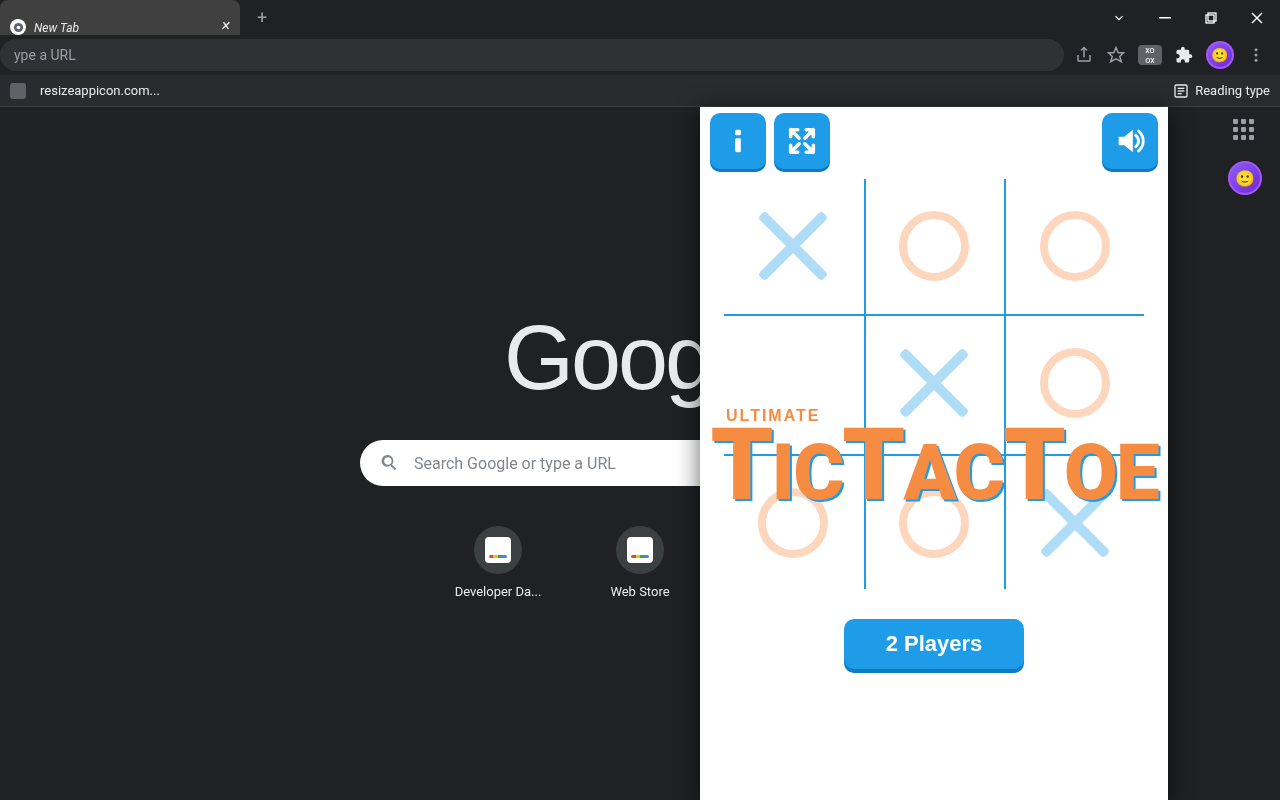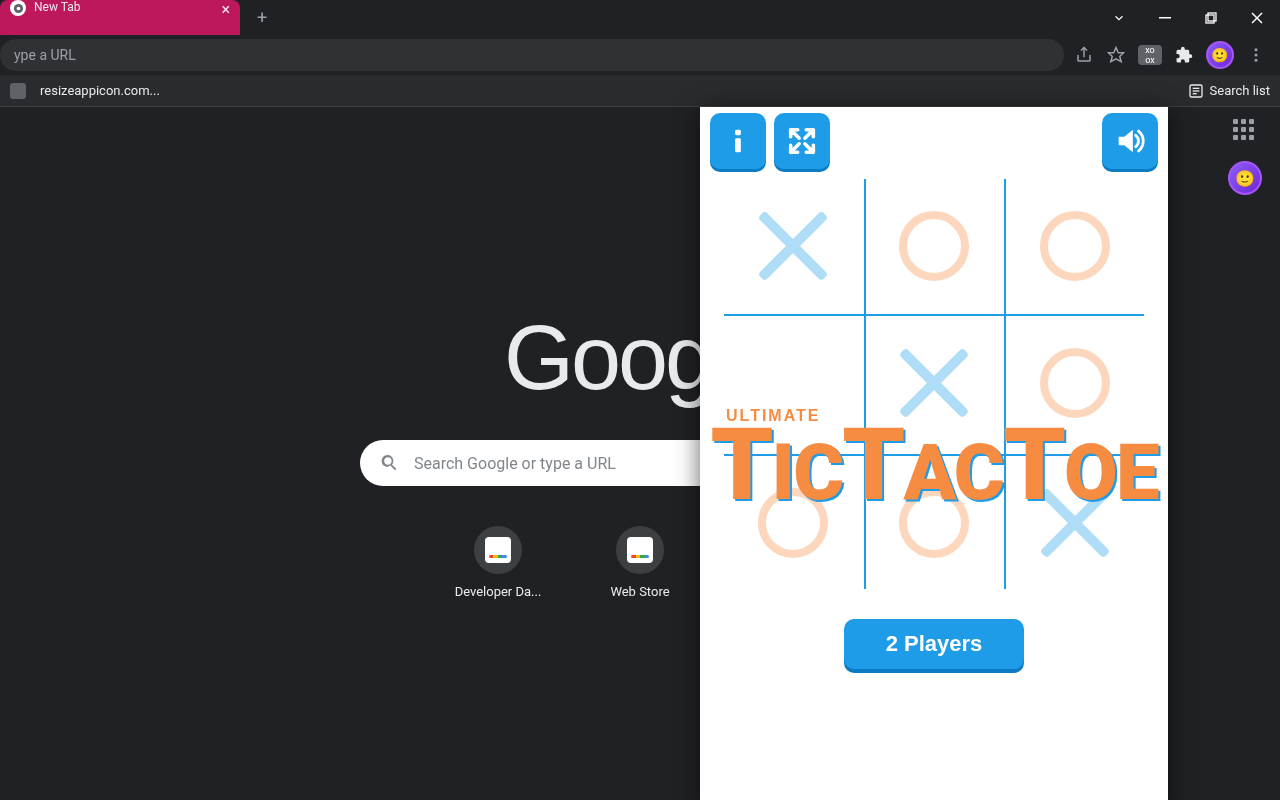--- a/index.html
+++ b/index.html
@@ -1,20 +1,20 @@
 <!DOCTYPE html>
 <html><head>
 <meta charset="utf-8">
 <style>
 * { margin: 0; padding: 0; box-sizing: border-box; font-family: -apple-system, BlinkMacSystemFont, "Segoe UI", Roboto, sans-serif; }
 body { width: 1280px; height: 800px; background: #202124; overflow: hidden; position: relative; }
 
 
 .titlebar { height: 35px; background: #202124; display: flex; align-items: stretch; }
-.tab { background: #be185d; width: 240px; display: flex; align-items: flex-start; padding: 0 10px; gap: 8px; border-radius: 8px 8px 0 0; color: #e8eaed; font-size: 12px; }
+.tab { background: #404040; width: 240px; display: flex; align-items: flex-end; padding: 0 10px; gap: 8px; border-radius: 8px 8px 0 0; color: #e8eaed; font-size: 12px; font-style: italic; }
 .tab .favicon { width: 16px; height: 16px; border-radius: 50%; background: #fff; display:flex; align-items:center; justify-content:center; }
 .tab .close { margin-left: auto; font-size: 16px; cursor: pointer; }
 .newtab { width: 28px; display:flex; align-items:center; justify-content:center; color:#9aa0a6; cursor:pointer; font-size:18px; margin-left:8px;}
 .window-controls { margin-left: auto; display: flex; }
 .window-controls div { width: 46px; display:flex; align-items:center; justify-content:center; color:#fff; cursor:pointer; }
 
 
 .addressrow { height: 40px; background: #202124; display:flex; align-items:center; padding: 4px 8px 4px 0; gap:4px;text-align:right;}
 .addressbar { flex:1; background: #303134; height: 32px; border-radius: 16px; display:flex; align-items:center; padding:0 14px; color:#9aa0a6; font-size:14px;}
 .addr-icons { display:flex; gap:12px; align-items:center; padding:0 6px;}
@@ -169,21 +169,21 @@
     <span class="dot"></span>
     <span>resizeappicon.com...</span>
   </div>
   <div class="reading">
     <svg width="16" height="16" viewBox="0 0 24 24" fill="none" stroke="#e8eaed" stroke-width="2">
         <rect x="3" y="3" width="18" height="18" rx="2"></rect>
         <line x1="7" y1="8" x2="17" y2="8"></line>
         <line x1="7" y1="12" x2="17" y2="12"></line>
         <line x1="7" y1="16" x2="13" y2="16"></line>
       </svg>
-    <span>Search list</span>
+    <span>Reading type</span>
   </div>
 </div>
 
 <div class="content">
 
   <div class="right-icons">
     <div class="apps-grid">
       <span></span>
         <span></span>
         <span></span>

